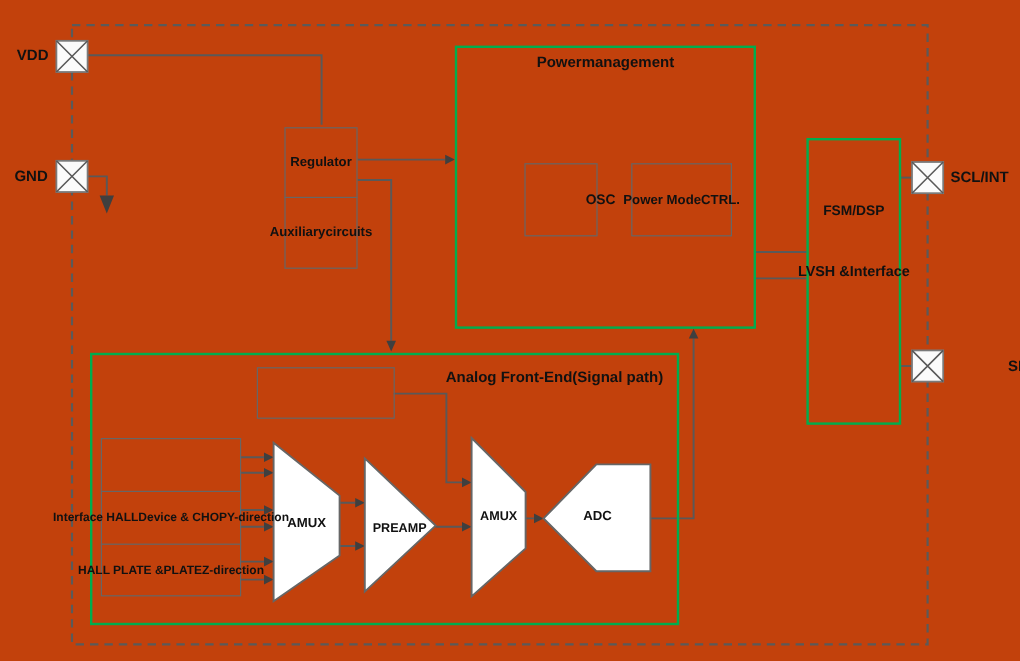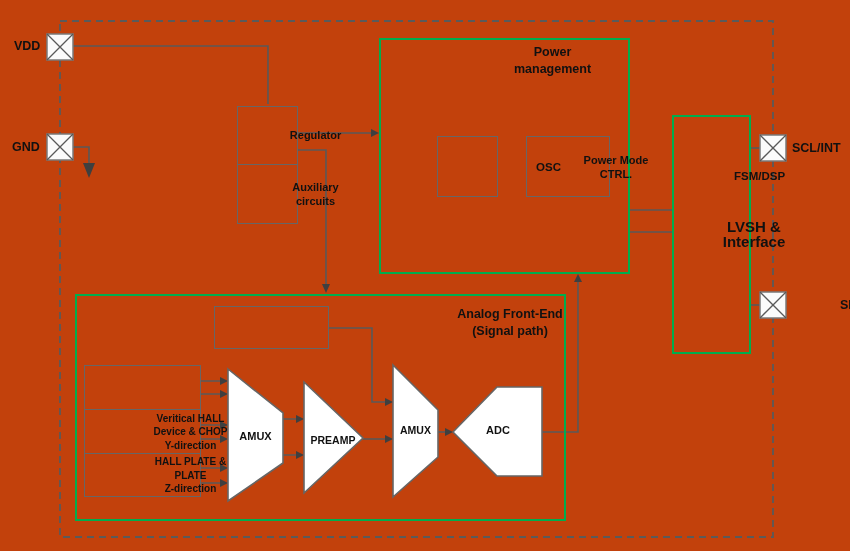--- a/index.html
+++ b/index.html
@@ -3,21 +3,21 @@
 <meta charset="utf-8">
 <style>
   html,body{margin:0;padding:0;background:#ffffff;}
   #canvas{position:relative;width:850px;height:551px;background:#c2410c;overflow:hidden;
           font-family:"Liberation Sans",sans-serif;color:#111;}
   #wires{position:absolute;left:0;top:0;z-index:1;}
   .box{position:absolute;box-sizing:border-box;border:1.5px solid #666;background:transparent;z-index:2;}
   .greenbox{position:absolute;box-sizing:border-box;border:2px solid #00ad4e;background:transparent;z-index:2;}
   .divider{position:absolute;border-top:1.5px solid #666;z-index:2;}
   .lbl{position:absolute;z-index:5;font-weight:bold;color:#111;white-space:nowrap;}
-  .ctr{display:flex;align-items:center;justify-content:center;text-align:right;flex-direction:column;padding-left:48px;}
+  .ctr{display:flex;align-items:center;justify-content:center;text-align:right;flex-direction:row;}
   .t12{font-size:12.5px;line-height:17px;}
   .t11{font-size:11px;line-height:14px;}
   .t10{font-size:10px;line-height:13.5px;}
   .pinlbl{font-size:12.5px;}
 </style>
 </head>
 <body>
 
 <div id="canvas">
 
@@ -119,32 +119,32 @@
     <span>Power</span>
     <span>management</span>
   </div>
   <div class="lbl ctr t11" style="left:437px;top:136px;width:61px;height:61px;font-size:11.5px;margin-left:33px;">OSC</div>
   <div class="lbl ctr t11" style="left:526px;top:136px;width:84px;height:61px;">
     <span>Power Mode</span>
     <span>CTRL.</span>
   </div>
 
   <div class="lbl ctr" style="left:672px;top:170px;width:79px;font-size:11.5px;">FSM/DSP</div>
-  <div class="lbl ctr" style="left:672px;top:219px;width:68px;font-size:15px;line-height:15px;">
+  <div class="lbl ctr" style="left:672px;top:219px;width:79px;font-size:12px;line-height:15px;">
     <span>LVSH &amp;</span>
     <span>Interface</span>
   </div>
 
   <div class="lbl ctr t12" style="left:382px;top:306px;width:160px;">
     <span>Analog Front-End</span>
     <span>(Signal path)</span>
   </div>
 
   <div class="lbl ctr t10" style="left:86px;top:411px;width:113px;height:42px;">
-    <span>Veritical HALL</span>
+    <span>Interface HALL</span>
     <span>Device &amp; CHOP</span>
     <span>Y-direction</span>
   </div>
   <div class="lbl ctr t10" style="left:86px;top:455px;width:113px;height:41px;">
     <span>HALL PLATE &amp;</span>
     <span>PLATE</span>
     <span>Z-direction</span>
   </div>
 
   <div class="lbl" style="left:228px;top:430px;width:55px;text-align:center;font-size:11px;">AMUX</div>

